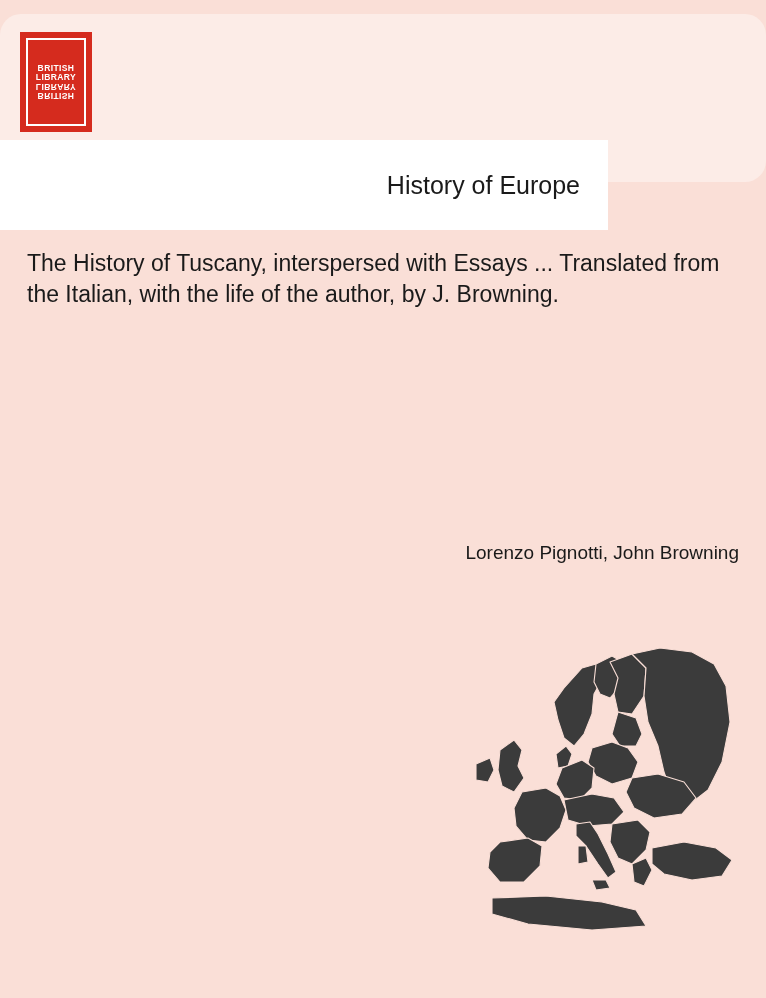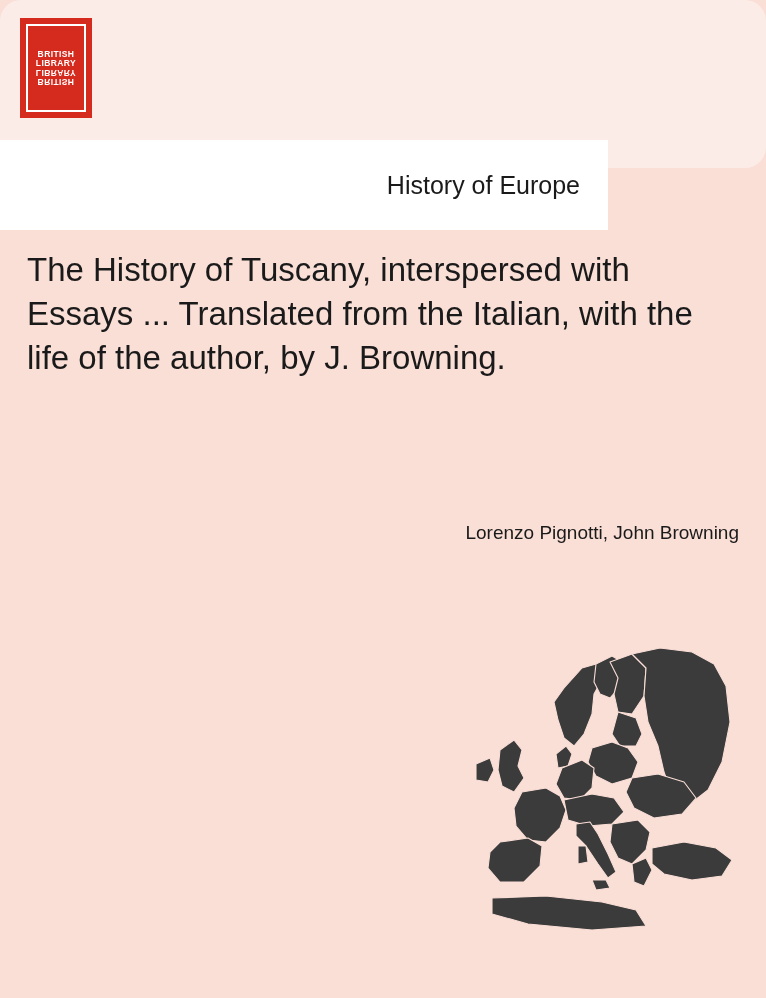--- a/index.html
+++ b/index.html
@@ -12,21 +12,21 @@
     background: #fadfd7;
     font-family: "Liberation Sans", sans-serif;
     position: relative;
     overflow: hidden;
   }
 
   
   .top-band {
     position: absolute;
     left: 0;
-    top: 0;
+    top: 14px;
     width: 766px;
     height: 168px;
     background: #fcece7;
     border-radius: 21px;
   }
   .bl-logo {
     position: absolute;
     left: 20px;
     top: 18px;
     width: 72px;
@@ -83,28 +83,28 @@
     top: 230px;
     width: 766px;
     height: 768px;
     background: #fadfd7;
   }
   .book-title {
     position: absolute;
     left: 27px;
     top: 18px;
     width: 712px;
-    font-size: 33px;
+    font-size: 23px;
     line-height: 1.33;
     color: #1a1a1a;
   }
   .book-author {
     position: absolute;
     right: 27px;
-    top: 292px;
+    top: 312px;
     width: 600px;
     text-align: right;
     font-size: 19px;
     color: #1a1a1a;
   }
 
   
   .map-wrap {
     position: absolute;
     right: 10px;

